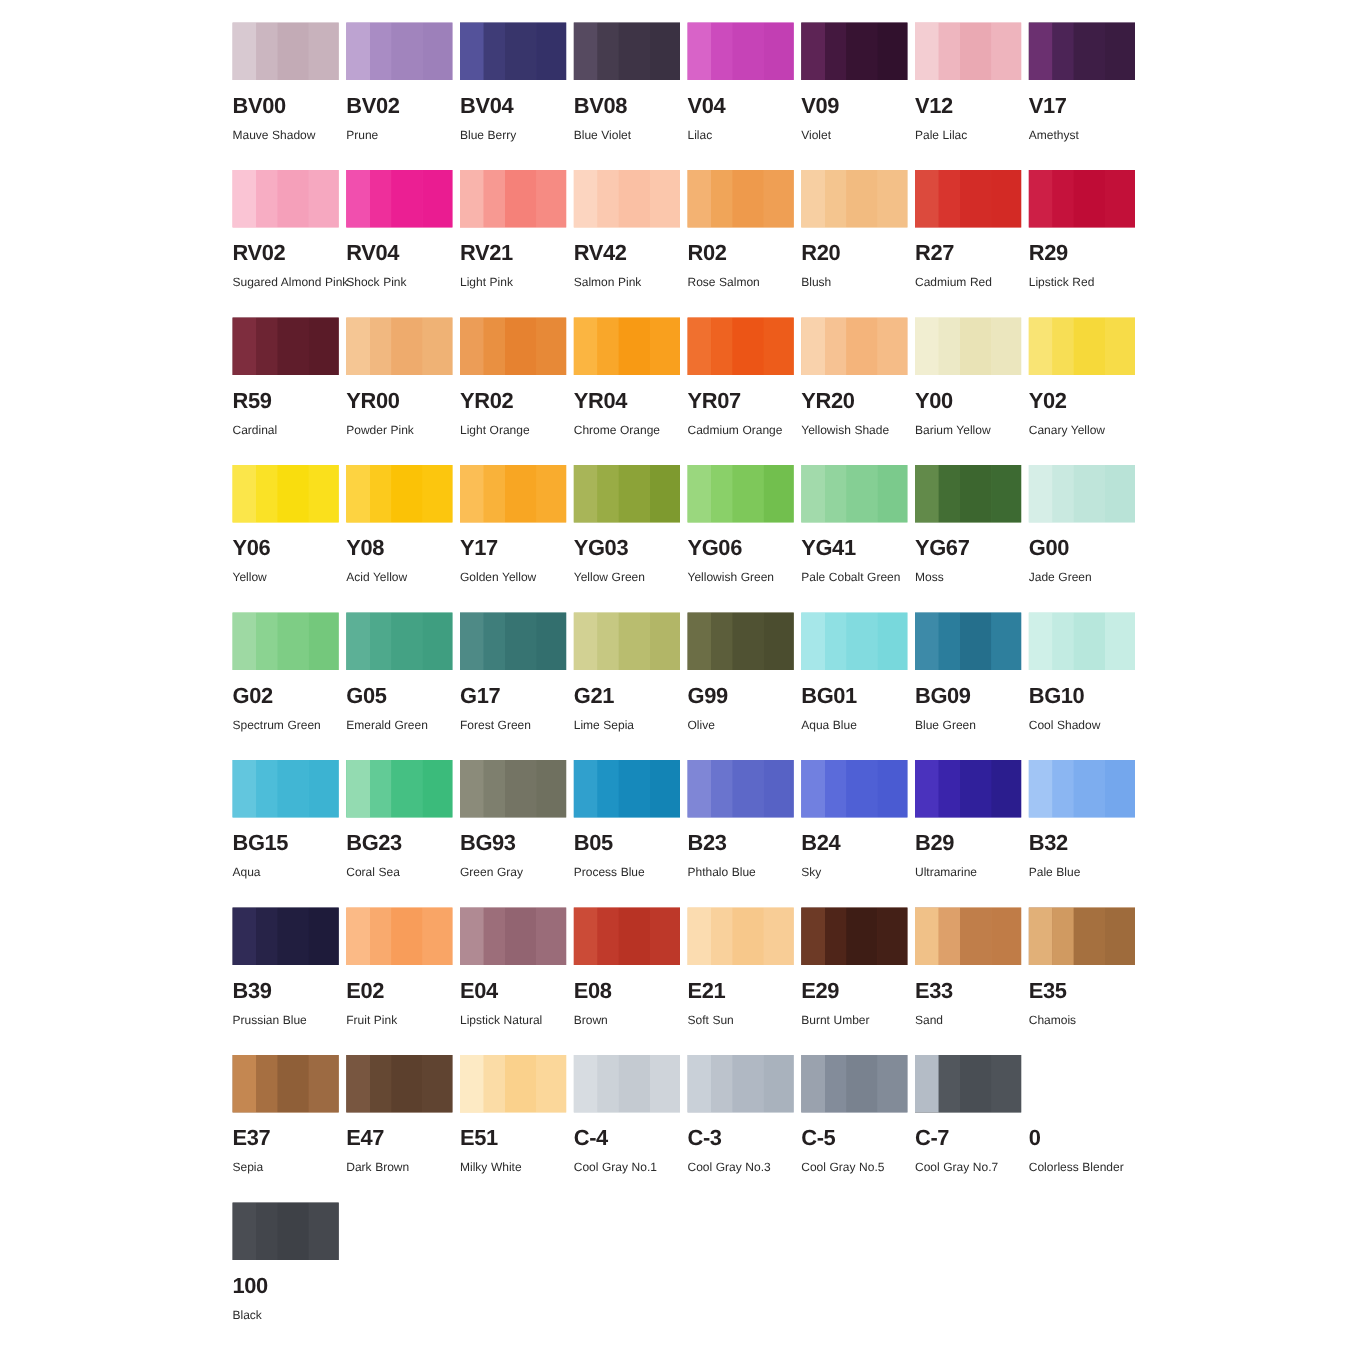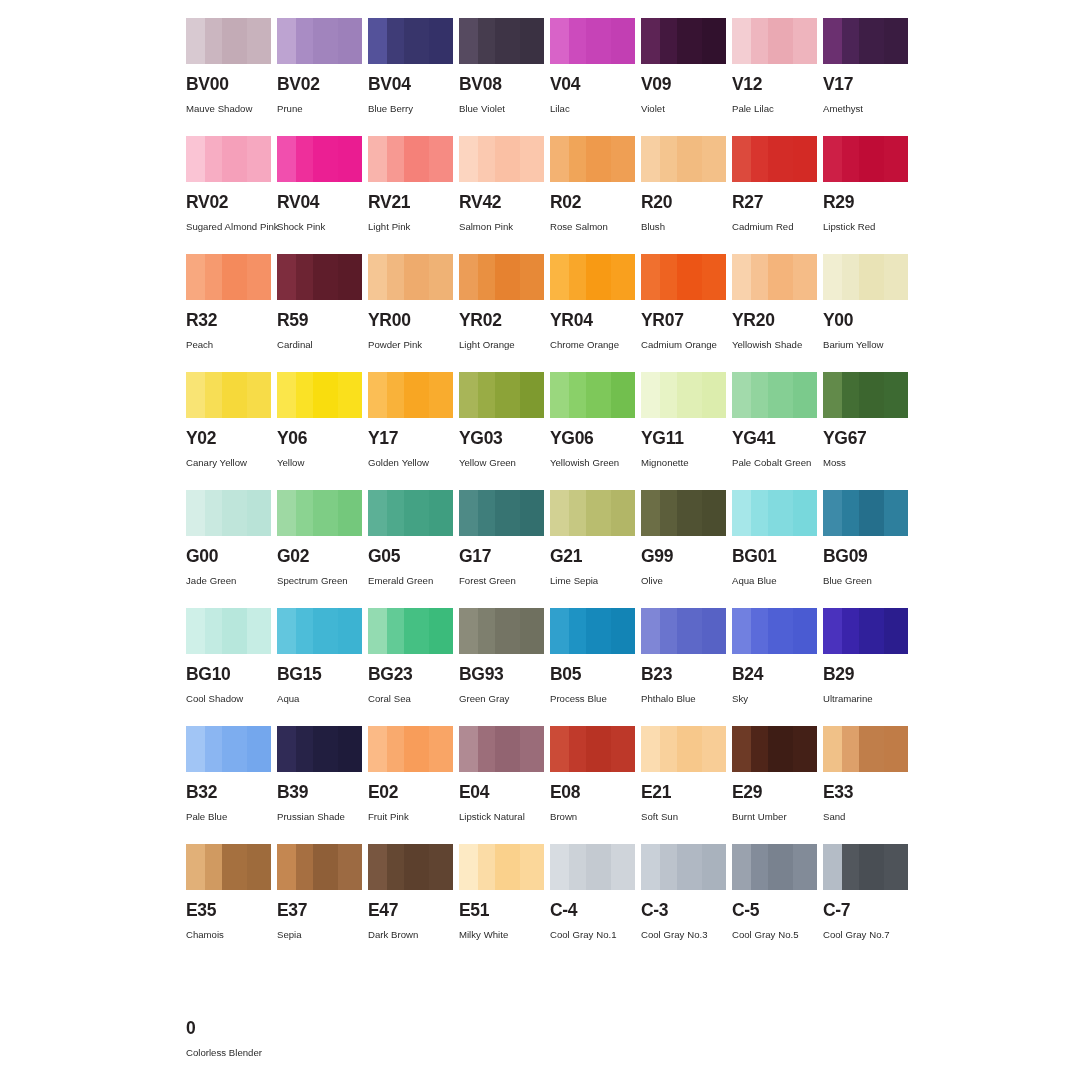--- a/index.html
+++ b/index.html
@@ -260,32 +260,20 @@
             <span style="background: rgb(205, 31, 70); width: 22%;"></span>
             <span style="background: rgb(197, 18, 60); width: 20%;"></span>
             <span style="background: rgb(191, 12, 54); width: 30%;"></span>
             <span style="background: rgb(194, 16, 57); width: 28%;"></span>
           </div>
         </div>
         <div class="swatch-code">R29</div>
         <div class="swatch-name">Lipstick Red</div>
       </div>
       <div class="swatch-cell">
-        <div class="swatch-chip" style="background: rgb(245, 145, 101);">
-          <div class="bands">
-            <span style="background: rgb(248, 168, 127); width: 22%;"></span>
-            <span style="background: rgb(246, 154, 111); width: 20%;"></span>
-            <span style="background: rgb(244, 138, 92); width: 30%;"></span>
-            <span style="background: rgb(245, 145, 101); width: 28%;"></span>
-          </div>
-        </div>
-        <div class="swatch-code">R32</div>
-        <div class="swatch-name">Peach</div>
-      </div>
-      <div class="swatch-cell">
         <div class="swatch-chip" style="background: rgb(109, 36, 51);">
           <div class="bands">
             <span style="background: rgb(126, 45, 62); width: 22%;"></span>
             <span style="background: rgb(109, 36, 51); width: 20%;"></span>
             <span style="background: rgb(95, 29, 43); width: 30%;"></span>
             <span style="background: rgb(90, 27, 40); width: 28%;"></span>
           </div>
         </div>
         <div class="swatch-code">R59</div>
         <div class="swatch-name">Cardinal</div>
@@ -380,20 +368,32 @@
             <span style="background: rgb(251, 230, 74); width: 22%;"></span>
             <span style="background: rgb(250, 226, 38); width: 20%;"></span>
             <span style="background: rgb(249, 221, 14); width: 30%;"></span>
             <span style="background: rgb(250, 224, 28); width: 28%;"></span>
           </div>
         </div>
         <div class="swatch-code">Y06</div>
         <div class="swatch-name">Yellow</div>
       </div>
       <div class="swatch-cell">
+        <div class="swatch-chip" style="background: rgb(252, 198, 14);">
+          <div class="bands">
+            <span style="background: rgb(253, 211, 65); width: 22%;"></span>
+            <span style="background: rgb(252, 202, 29); width: 20%;"></span>
+            <span style="background: rgb(251, 194, 6); width: 30%;"></span>
+            <span style="background: rgb(252, 198, 14); width: 28%;"></span>
+          </div>
+        </div>
+        <div class="swatch-code">Y08</div>
+        <div class="swatch-name">Acid Yellow</div>
+      </div>
+      <div class="swatch-cell">
         <div class="swatch-chip" style="background: rgb(249, 172, 46);">
           <div class="bands">
             <span style="background: rgb(251, 190, 85); width: 22%;"></span>
             <span style="background: rgb(249, 178, 58); width: 20%;"></span>
             <span style="background: rgb(248, 166, 35); width: 30%;"></span>
             <span style="background: rgb(249, 172, 46); width: 28%;"></span>
           </div>
         </div>
         <div class="swatch-code">Y17</div>
         <div class="swatch-name">Golden Yellow</div>
@@ -416,32 +416,20 @@
             <span style="background: rgb(154, 215, 126); width: 22%;"></span>
             <span style="background: rgb(138, 208, 105); width: 20%;"></span>
             <span style="background: rgb(126, 200, 90); width: 30%;"></span>
             <span style="background: rgb(114, 191, 78); width: 28%;"></span>
           </div>
         </div>
         <div class="swatch-code">YG06</div>
         <div class="swatch-name">Yellowish Green</div>
       </div>
       <div class="swatch-cell">
-        <div class="swatch-chip" style="background: rgb(229, 242, 191);">
-          <div class="bands">
-            <span style="background: rgb(238, 246, 212); width: 22%;"></span>
-            <span style="background: rgb(231, 243, 197); width: 20%;"></span>
-            <span style="background: rgb(224, 239, 181); width: 30%;"></span>
-            <span style="background: rgb(220, 237, 173); width: 28%;"></span>
-          </div>
-        </div>
-        <div class="swatch-code">YG11</div>
-        <div class="swatch-name">Mignonette</div>
-      </div>
-      <div class="swatch-cell">
         <div class="swatch-chip" style="background: rgb(143, 211, 156);">
           <div class="bands">
             <span style="background: rgb(162, 218, 171); width: 22%;"></span>
             <span style="background: rgb(146, 212, 158); width: 20%;"></span>
             <span style="background: rgb(133, 207, 148); width: 30%;"></span>
             <span style="background: rgb(123, 202, 140); width: 28%;"></span>
           </div>
         </div>
         <div class="swatch-code">YG41</div>
         <div class="swatch-name">Pale Cobalt Green</div>
@@ -665,21 +653,21 @@
       <div class="swatch-cell">
         <div class="swatch-chip" style="background: rgb(38, 34, 71);">
           <div class="bands">
             <span style="background: rgb(48, 43, 86); width: 22%;"></span>
             <span style="background: rgb(39, 35, 72); width: 20%;"></span>
             <span style="background: rgb(33, 30, 63); width: 30%;"></span>
             <span style="background: rgb(30, 27, 58); width: 28%;"></span>
           </div>
         </div>
         <div class="swatch-code">B39</div>
-        <div class="swatch-name">Prussian Shade</div>
+        <div class="swatch-name">Prussian Blue</div>
       </div>
       <div class="swatch-cell">
         <div class="swatch-chip" style="background: rgb(249, 165, 102);">
           <div class="bands">
             <span style="background: rgb(251, 186, 134); width: 22%;"></span>
             <span style="background: rgb(249, 170, 110); width: 20%;"></span>
             <span style="background: rgb(248, 157, 90); width: 30%;"></span>
             <span style="background: rgb(249, 165, 102); width: 28%;"></span>
           </div>
         </div>
@@ -840,14 +828,26 @@
           </div>
         </div>
         <div class="swatch-code">C-7</div>
         <div class="swatch-name">Cool Gray No.7</div>
       </div>
       <div class="swatch-cell">
         <div class="swatch-chip is-blank"></div>
         <div class="swatch-code">0</div>
         <div class="swatch-name">Colorless Blender</div>
       </div>
+      <div class="swatch-cell">
+        <div class="swatch-chip" style="background: rgb(68, 71, 77);">
+          <div class="bands">
+            <span style="background: rgb(74, 77, 83); width: 22%;"></span>
+            <span style="background: rgb(67, 70, 76); width: 20%;"></span>
+            <span style="background: rgb(62, 65, 71); width: 30%;"></span>
+            <span style="background: rgb(69, 72, 78); width: 28%;"></span>
+          </div>
+        </div>
+        <div class="swatch-code">100</div>
+        <div class="swatch-name">Black</div>
+      </div>
     </div>
 </div>
 
 </body></html>

